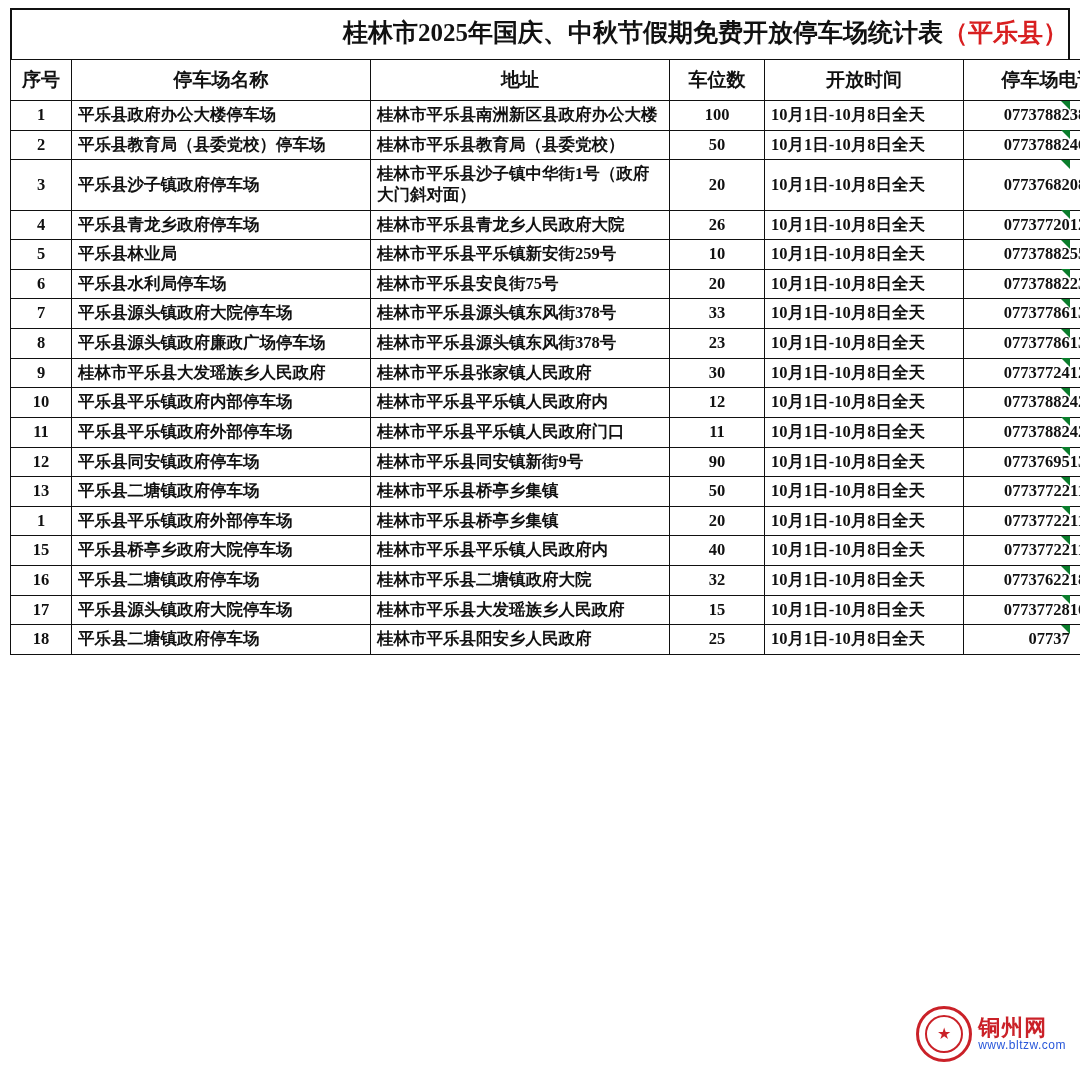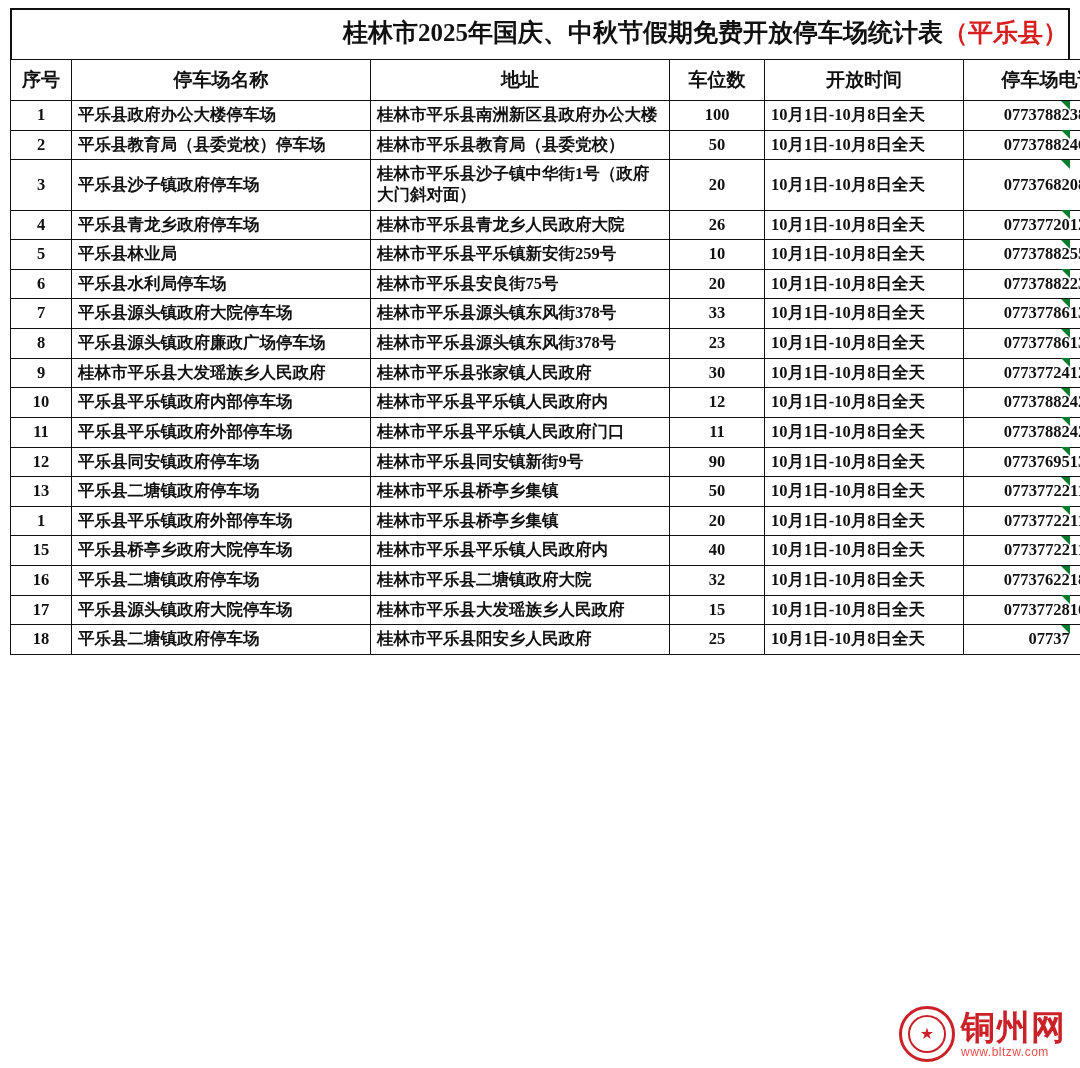--- a/index.html
+++ b/index.html
@@ -101,29 +101,29 @@
     border-radius: 50%;
     border: 2px solid #c8161d;
   }
   .wm-star {
     color: #c8161d;
     font-size: 16px;
     line-height: 1;
   }
   .wm-texts { display: flex; flex-direction: column; line-height: 1.05; }
   .wm-title {
-    font-size: 34px;
+    font-size: 22px;
     font-weight: bold;
     color: #c8161d;
     font-family: "Liberation Serif", "DejaVu Serif", serif;
     letter-spacing: 1px;
   }
   .wm-url {
     font-size: 12px;
-    color: #ef4444;
+    color: #1d4ed8;
     font-family: "Liberation Sans", sans-serif;
     letter-spacing: 0.5px;
   }
 </style>
 </head>
 <body>
 
 <div id="page">
 
   <div class="title-bar">

